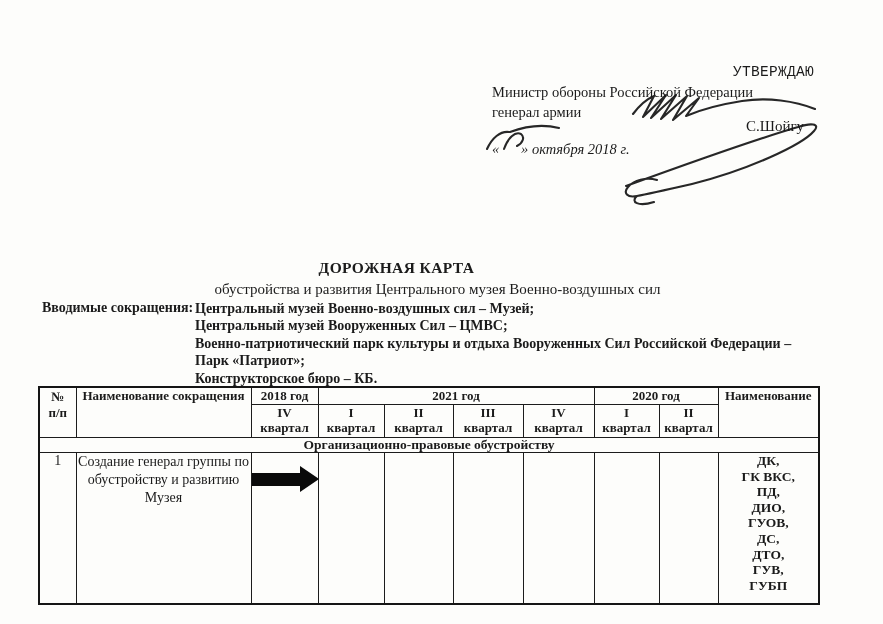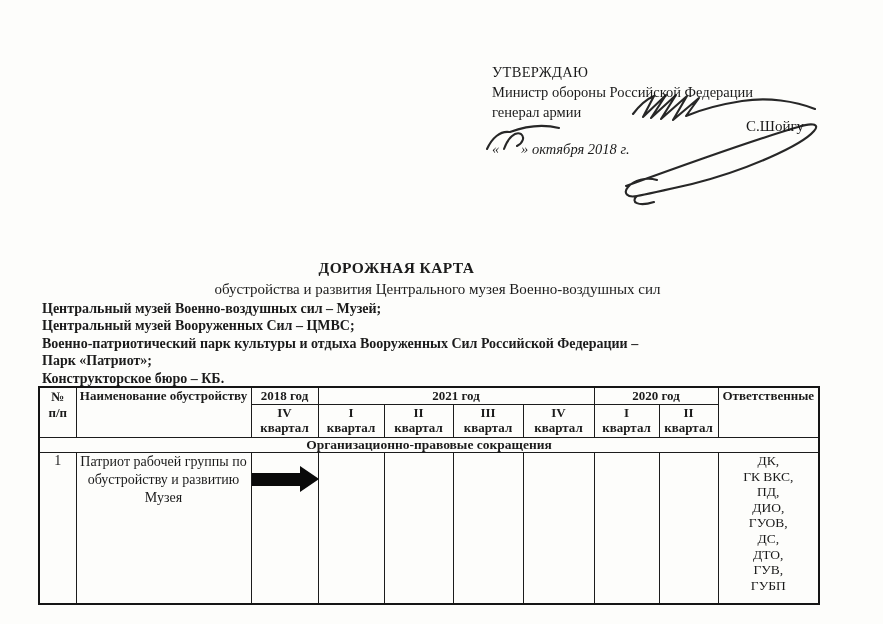--- a/index.html
+++ b/index.html
@@ -3,21 +3,21 @@
 <meta charset="utf-8">
 <style>
   html,body{margin:0;padding:0;background:#e9e9e9;}
   .page{
     position:relative;width:883px;height:624px;background:#fdfdfb;
     font-family:"Liberation Serif","DejaVu Serif",serif;color:#1b1b1b;
     overflow:hidden;margin:0 auto;
   }
   
   .approval{position:absolute;left:492px;top:62px;width:322px;font-size:14.5px;line-height:20px;}
-  .approve-label{text-align:left;letter-spacing:.3px;}
+  .approve-label{text-align:right;letter-spacing:.3px;font-family:Liberation Mono, monospace;}
   .date-line{margin-top:17px;white-space:pre;font-style:italic;}
   .signer{position:absolute;left:746px;top:118px;font-size:15px;}
   .sig-svg{position:absolute;left:480px;top:83px;width:380px;height:125px;pointer-events:none;}
   .sig-svg path{fill:none;stroke:#151515;stroke-width:2.1;stroke-linecap:round;stroke-linejoin:round;opacity:.92;}
   
   .title-block{position:absolute;left:0;top:226px;width:883px;text-align:center;margin-top:33px;}
   .title-main{font-weight:bold;font-size:15.5px;letter-spacing:.4px;transform:translateX(-45px);}
   .title-sub{font-size:15px;margin-top:4px;transform:translateX(-4px);}
   
   .abbr{position:absolute;left:42px;top:300px;display:flex;font-weight:bold;font-size:14px;}
@@ -31,21 +31,21 @@
   }
   table.rt td{border:1.5px solid #1c1c1c;padding:0;vertical-align:top;text-align:center;overflow:hidden;}
   table.rt{border:2px solid #151515;}
   tr.yr td{height:16px;font-weight:bold;line-height:16px;}
   tr.qr td{height:32px;font-weight:bold;line-height:15px;margin-left:48px;}
   tr.sr td{height:14px;font-weight:bold;font-size:13.5px;line-height:14px;}
   tr.dr td{height:150px;}
   .hdr-two-line{line-height:15px;padding-top:1px;}
   .d-num{font-size:14px;padding-top:3px;}
   td.d-act{text-align:justify;font-size:14px;line-height:18px;padding:3px 6px 0 6px;}
-  td.d-resp{font-size:13.5px;line-height:15.6px;padding-top:2px;white-space:pre-line;}
+  td.d-resp{font-size:13.5px;line-height:15.6px;padding-top:2px;white-space:pre-line;font-weight:bold;}
   
   .arrow{position:relative;margin-top:13px;height:26px;width:100%;}
   .arrow .shaft{position:absolute;left:0;top:7px;height:13px;width:calc(100% - 18px);background:#0a0a0a;}
   .arrow .head{position:absolute;right:-1px;top:0;width:0;height:0;
     border-top:13px solid transparent;border-bottom:13px solid transparent;border-left:19px solid #0a0a0a;}
 </style>
 </head>
 <body>
 
 <div class="page">
@@ -63,20 +63,21 @@
     <path d="M146,103 C190,87 270,58 318,44 C330,40 341,40 334,48 C322,62 268,87 212,101 C190,106 168,111 157,113 C147,115 143,110 148,104 C154,97 166,94 177,97 M157,113 C150,119 158,124 174,119"></path>
     <path d="M7,66 C12,55 20,48 29,49 M24,66 C28,55 35,48 41,51 C45,54 43,60 37,63 M30,49 C46,43 63,41 79,45"></path>
   </svg>
 
   <div class="title-block">
     <div class="title-main">ДОРОЖНАЯ КАРТА</div>
     <div class="title-sub">обустройства и развития Центрального музея Военно-воздушных сил</div>
   </div>
 
   <div class="abbr">
+    <div class="abbr-label">Вводимые сокращения:</div>
     <div class="abbr-lines">Центральный музей Военно-воздушных сил – Музей;
 Центральный музей Вооруженных Сил – ЦМВС;
 Военно-патриотический парк культуры и отдыха Вооруженных Сил Российской Федерации –
 Парк «Патриот»;
 Конструкторское бюро – КБ.</div>
   </div>
 
   <table class="rt">
     <colgroup>
       <col style="width:37px">
@@ -89,25 +90,25 @@
         <col style="width:65px">
         <col style="width:59px">
       <col style="width:101px">
     </colgroup>
     <tbody>
         <tr class="yr">
       <td rowspan="2">
         <div class="hdr-two-line">№</div>
         <div class="hdr-two-line">п/п</div>
       </td>
-      <td rowspan="2" class="hdr-two-line">Наименование обустройству</td>
+      <td rowspan="2" class="hdr-two-line">Наименование сокращения</td>
       <td>2018 год</td>
       <td colspan="4">2021 год</td>
       <td colspan="2">2020 год</td>
-      <td rowspan="2">Ответственные</td>
+      <td rowspan="2">Наименование</td>
     </tr>
     <tr class="qr">
       <td>
         <div>IV</div>
         <div>квартал</div>
       </td>
       <td>
         <div>I</div>
         <div>квартал</div>
       </td>
@@ -126,25 +127,25 @@
       <td>
         <div>I</div>
         <div>квартал</div>
       </td>
       <td>
         <div>II</div>
         <div>квартал</div>
       </td>
     </tr>
     <tr class="sr">
-      <td colspan="10">Организационно-правовые сокращения</td>
+      <td colspan="10">Организационно-правовые обустройству</td>
     </tr>
     <tr class="dr">
       <td class="d-num">1</td>
-      <td class="d-act">Патриот рабочей группы по обустройству и развитию Музея</td>
+      <td class="d-act">Создание генерал группы по обустройству и развитию Музея</td>
       <td>
         <div class="arrow">
           <span class="shaft"></span>
           <span class="head"></span>
         </div>
       </td>
       <td></td>
       <td></td>
       <td></td>
       <td></td>

